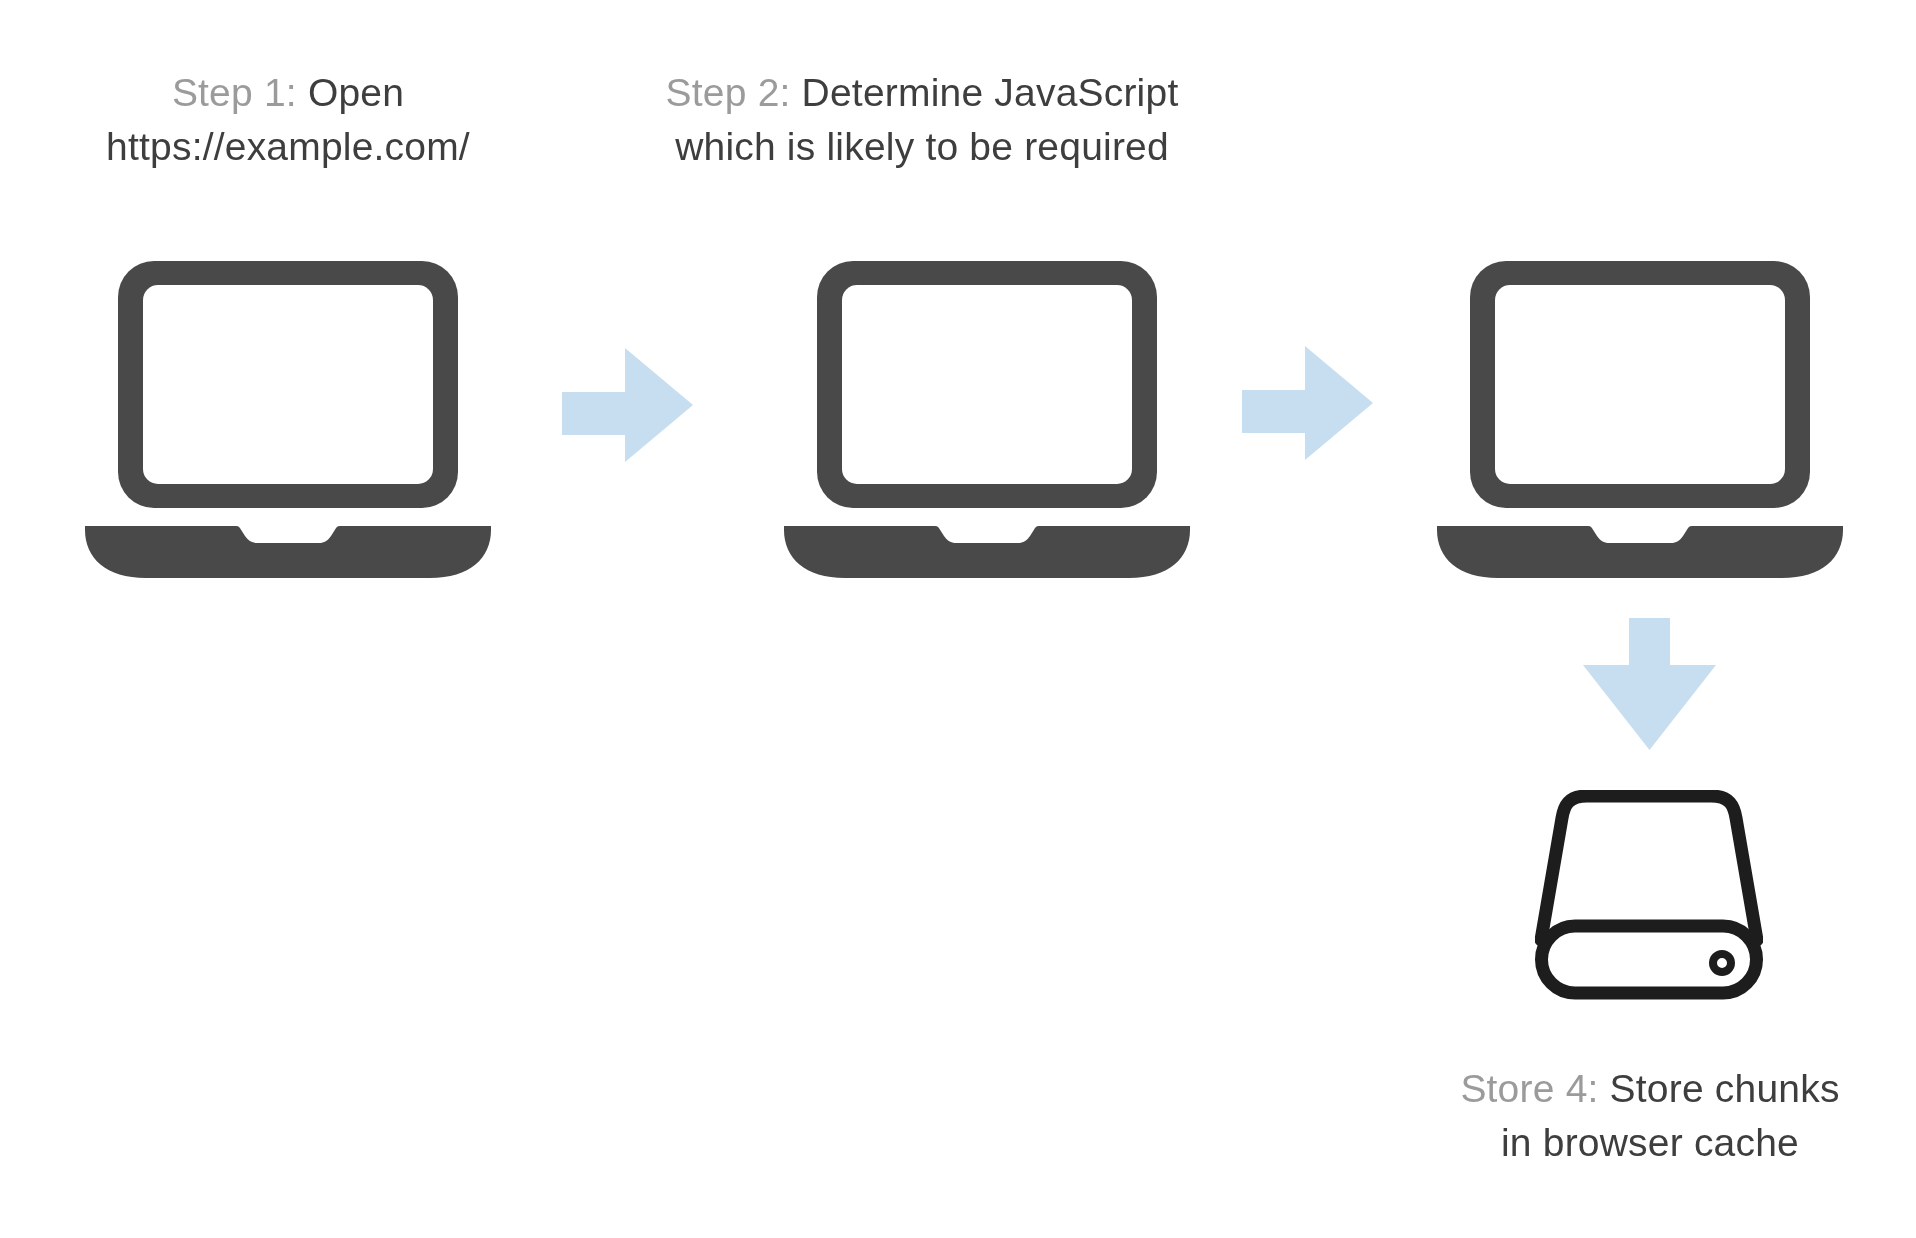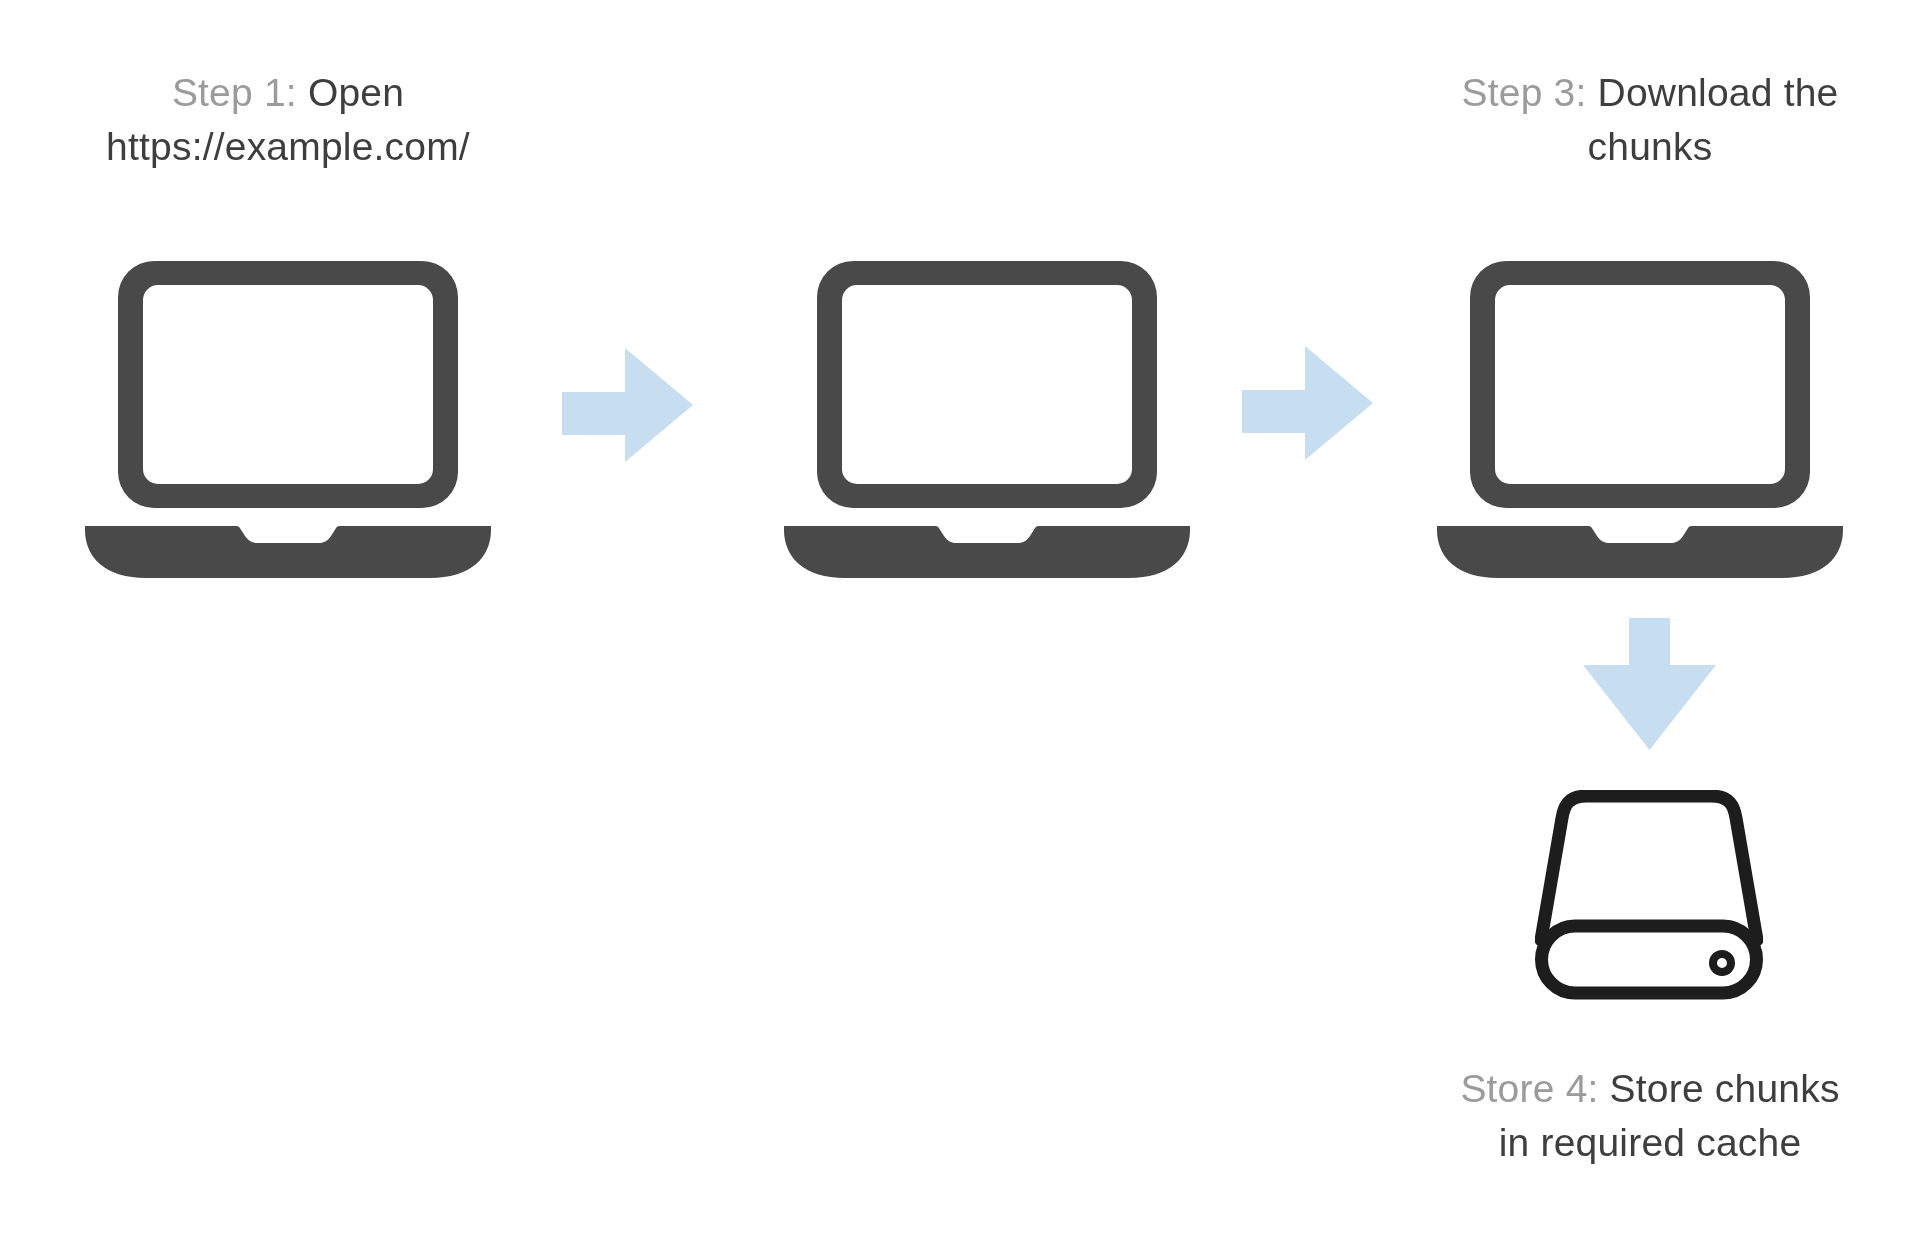--- a/index.html
+++ b/index.html
@@ -36,24 +36,24 @@
 </style>
 </head>
 <body>
 
 <div class="canvas">
 
   <div class="step-label" style="left:53px;top:66px;width:470px;">
     <span class="prefix">Step 1: </span><span class="bold">Open https://example.com/</span>
   </div>
 
+  <div class="step-label" style="left:622px;top:66px;width:600px;">
+    <span class="prefix">Step 2: </span><span class="bold">Determine JavaScript which is likely to be required</span>
+  </div>
 
-  <div class="step-label" style="left:1430px;top:66px;width:440px;">
-    <span class="prefix">Step 3: </span><span class="bold">Download the chunks</span>
-  </div>
 
   <svg class="icon" style="left:85px;top:258px;" width="406" height="320" viewBox="0 0 406 320" aria-hidden="true">
     <rect class="laptop-dark" x="33" y="3" width="340" height="247" rx="36"></rect>
     <rect class="laptop-screen" x="58" y="27" width="290" height="199" rx="15"></rect>
     <path class="laptop-dark" d="M0,268 H151 C154,268 155,270 156.5,272.5 L160,278 C163,282.5 167,285 172,285 H234 C239,285 243,282.5 246,278 L249.5,272.5 C251,270 252,268 255,268 H406 V272 C406,300 385,320 345,320 H61 C21,320 0,300 0,272 Z"></path>
   </svg>
 
   <svg class="icon" style="left:562px;top:348px;" width="131" height="114" viewBox="0 0 131 114" aria-hidden="true">
     <path class="arrow-fill" d="M0,44 H63 V0 L131,57 L63,114 V87 H0 Z"></path>
   </svg>
@@ -78,16 +78,16 @@
     <path class="arrow-fill" d="M46,0 H87 V47 H133 L66.5,132 L0,47 H46 Z"></path>
   </svg>
 
   <svg class="icon" style="left:1535px;top:790px;" width="228" height="210" viewBox="0 0 228 210" aria-hidden="true">
     <path class="drive-stroke" d="M52,6 L176,6 C195,6 199,16 201,28 L222,150 L6,150 L27,28 C29,16 33,6 52,6 Z"></path>
     <rect class="drive-stroke" x="6.5" y="136" width="215" height="67" rx="33.5"></rect>
     <circle class="drive-dot" cx="187" cy="173" r="9"></circle>
   </svg>
 
   <div class="step-label" style="left:1440px;top:1062px;width:420px;">
-    <span class="prefix">Store 4: </span><span class="bold">Store chunks in required cache</span>
+    <span class="prefix">Store 4: </span><span class="bold">Store chunks in browser cache</span>
   </div>
 
 </div>
 
 </body></html>

